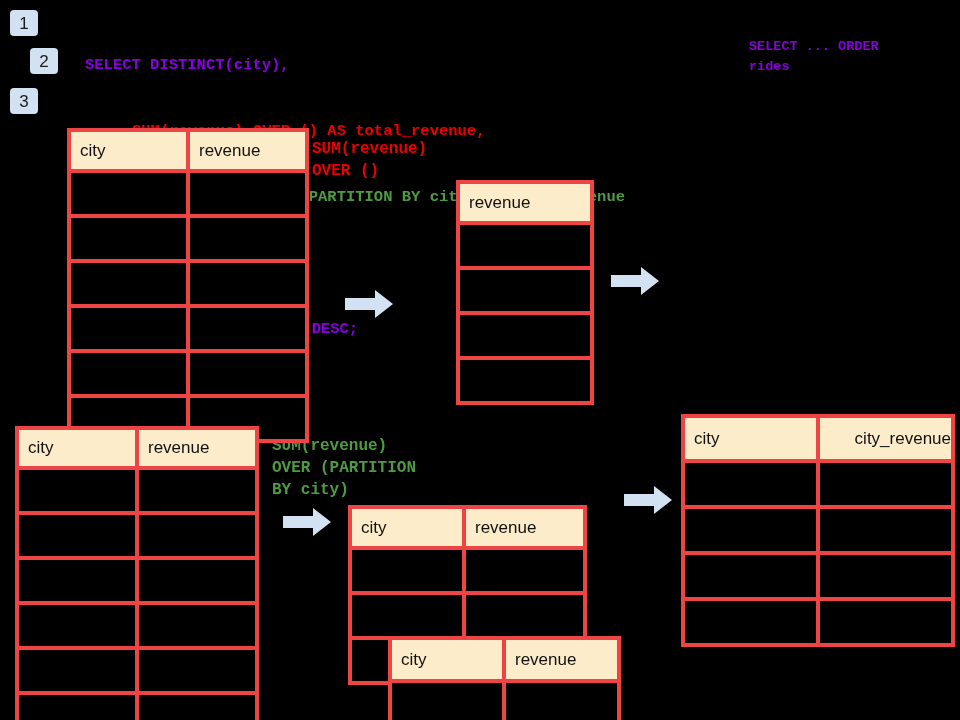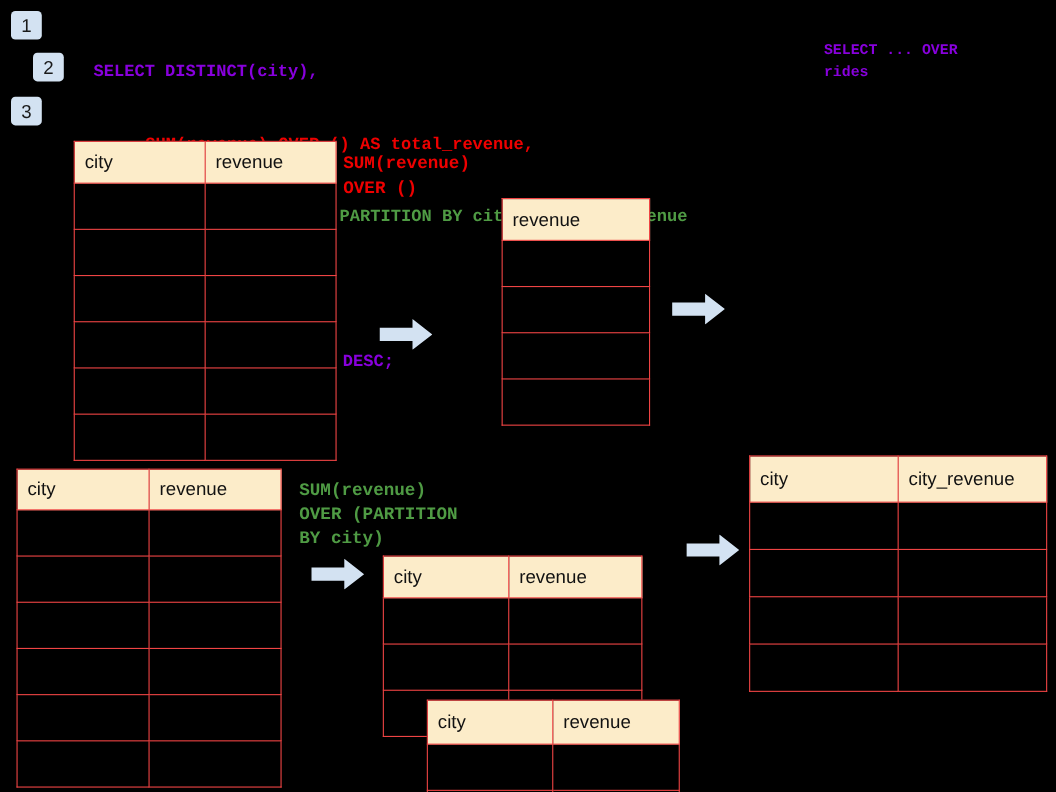--- a/index.html
+++ b/index.html
@@ -61,21 +61,21 @@
   }
 
   
   .tbl {
     position: absolute;
     border-collapse: collapse;
     table-layout: fixed;
     background: #000000;
   }
   .tbl th, .tbl td {
-    border: 1px solid #ef4444;
+    border: 4px solid #ef4444;
     padding: 0;
     margin: 0;
   }
   .tbl th {
     background: #fcecc9;
     color: #111111;
     font-family: "Liberation Sans", sans-serif;
     font-size: 17px;
     font-weight: normal;
     text-align: left;
@@ -107,21 +107,21 @@
   </div>
 
   <div class="sql" style="left:85px; top:10px;">
     <div class="sql-line" style="color:#8800dd; margin-left:0px;">SELECT DISTINCT(city),</div>
     <div class="sql-line" style="color:#ee0000; margin-left:47px;">SUM(revenue) OVER () AS total_revenue,</div>
     <div class="sql-line" style="color:#4f9b44; margin-left:47px;">SUM(revenue) OVER (PARTITION BY city) as city_revenue</div>
     <div class="sql-line" style="color:#8800dd; margin-left:22px;">FROM rides</div>
     <div class="sql-line" style="color:#8800dd; margin-left:22px;">ORDER by city_revenue DESC;</div>
   </div>
 
-  <div class="annot-small" style="left:749px; top:37px; color:#8800dd;">SELECT ... OVER
+  <div class="annot-small" style="left:749px; top:37px; color:#8800dd;">SELECT ... ORDER
 rides</div>
 
   <div class="annot" style="left:312px; top:138px; color:#ee0000;">SUM(revenue)
 OVER ()</div>
 
   <div class="annot" style="left:272px; top:435px; color:#4f9b44;">SUM(revenue)
 OVER (PARTITION
 BY city)</div>
 
   <table class="tbl" style="left:67px; top:128px; width:238px;">
@@ -294,21 +294,21 @@
   </svg>
 
   <table class="tbl" style="left:681px; top:414px; width:270px;">
     <colgroup>
         <col style="width:135px">
         <col style="width:135px">
       </colgroup>
     <thead>
       <tr>
         <th style="height:41px;">city</th>
-        <th style="height:41px;">city_revenue</th>
+        <th style="height:41px;text-align:right;">city_revenue</th>
       </tr>
     </thead>
     <tbody>
       <tr>
         <td style="height:42px;"></td>
         <td></td>
       </tr>
       <tr>
         <td style="height:42px;"></td>
         <td></td>

